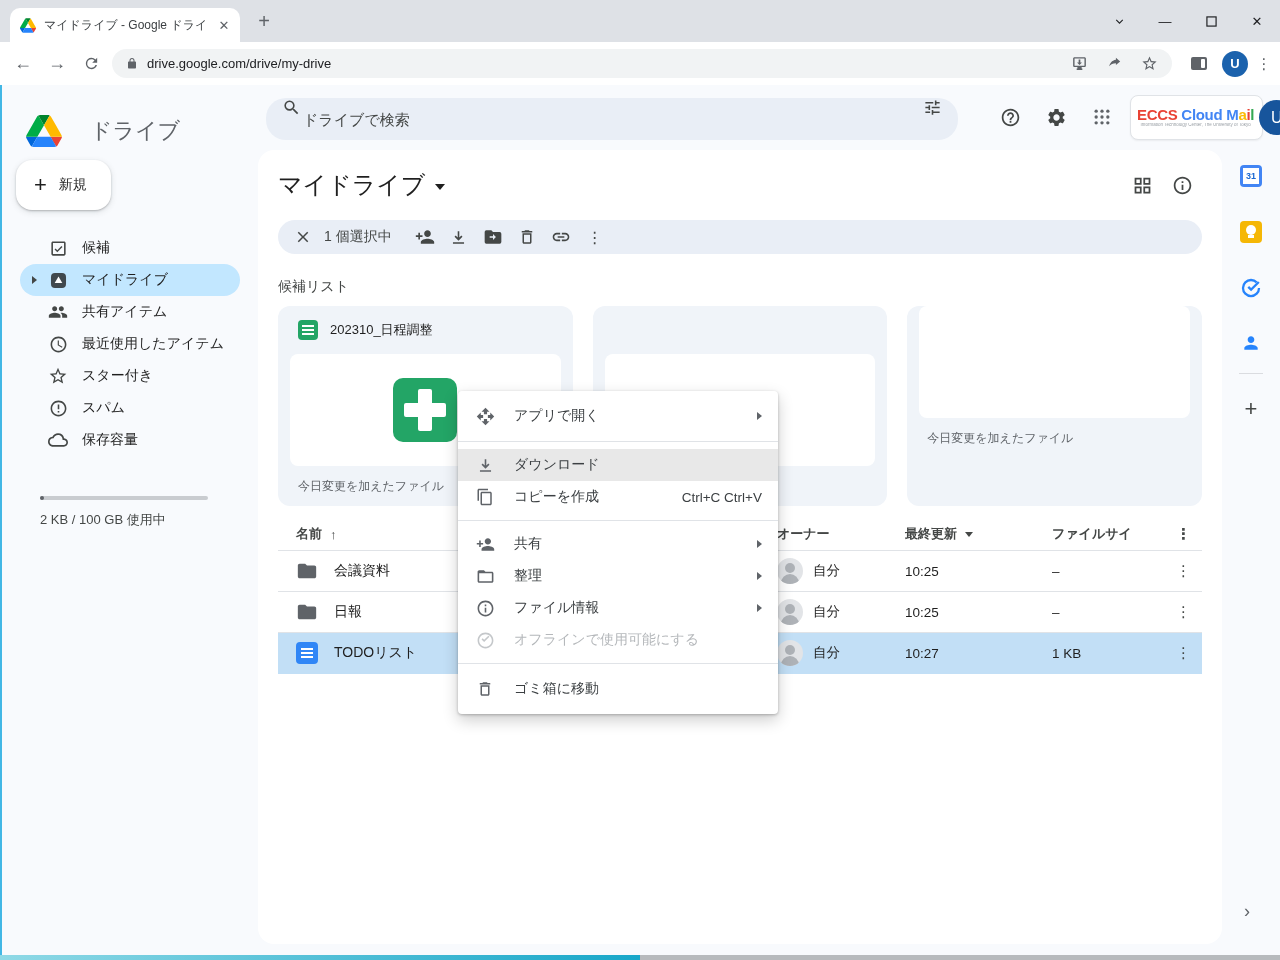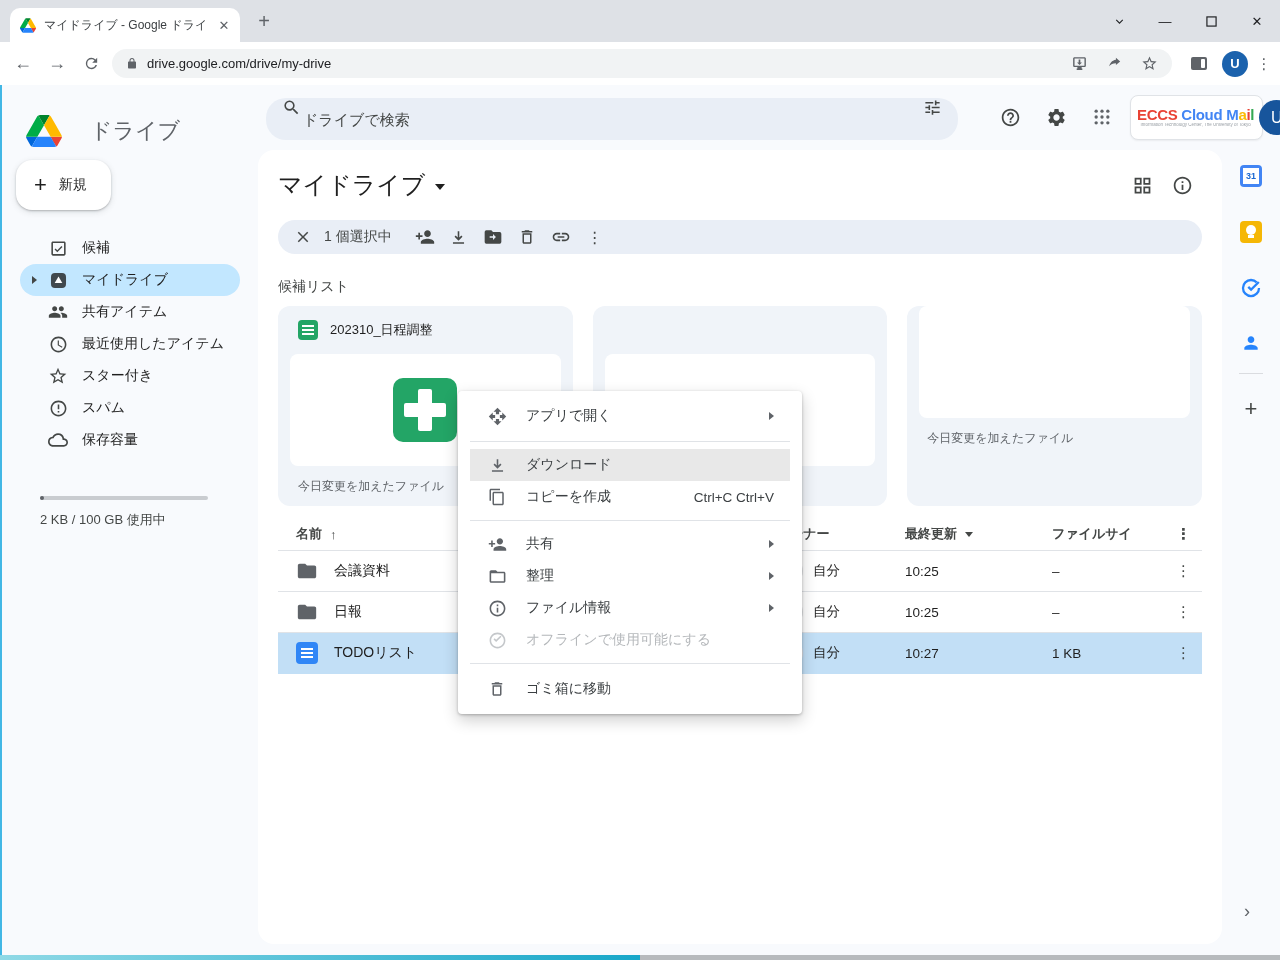--- a/index.html
+++ b/index.html
@@ -122,21 +122,21 @@
   .trow.selected{background:#c2dff6;border-bottom-color:transparent}
   .tname{display:flex;align-items:center;gap:16px;padding-left:18px}
   .towner{display:flex;align-items:center;gap:10px;font-size:13.5px}
   .tcell{font-size:13.5px}
   .tmore{text-align:center;font-size:15px;color:#444746}
   .owner-avatar{width:26px;height:26px;border-radius:50%;background:#e2e4e7;position:relative;overflow:hidden;flex:none}
   .owner-avatar::before{content:"";position:absolute;left:8px;top:5px;width:10px;height:10px;border-radius:50%;background:#aeb2b7}
   .owner-avatar::after{content:"";position:absolute;left:4px;top:16px;width:18px;height:12px;border-radius:9px 9px 0 0;background:#aeb2b7}
 
   
-  .menu{position:absolute;left:458px;top:306px;width:320px;background:#fff;border-radius:4px;padding:7px 12px;
+  .menu{position:absolute;left:458px;top:306px;width:320px;background:#fff;border-radius:4px;padding:7px 0;
     box-shadow:0 1px 3px rgba(0,0,0,.25),0 6px 16px rgba(0,0,0,.2);z-index:10}
   .mi{height:32px;display:flex;align-items:center;padding:0 16px;gap:18px;font-size:14px;color:#3c4043}
   .mi.tall{height:36px}
   .mi.hl{background:#e8e8e8}
   .mi.disabled{color:#b5b8bb}
   .mi.disabled svg{fill:#c4c7ca}
   .micon{width:22px;display:flex;align-items:center;justify-content:center;flex:none}
   .mlabel{flex:1}
   .mshort{font-size:13.5px;color:#3c4043}
   .marrow{width:0;height:0;border-left:5px solid #5f6368;border-top:4.5px solid transparent;border-bottom:4.5px solid transparent}

